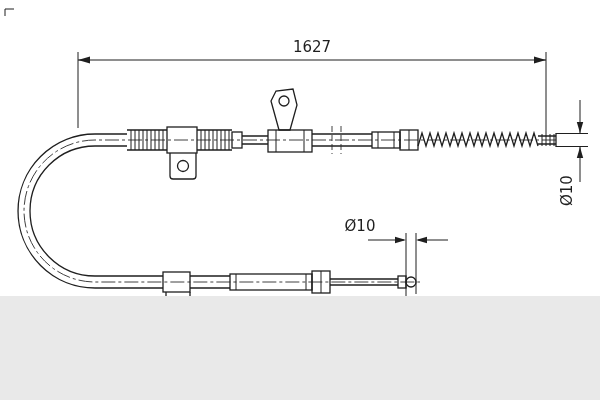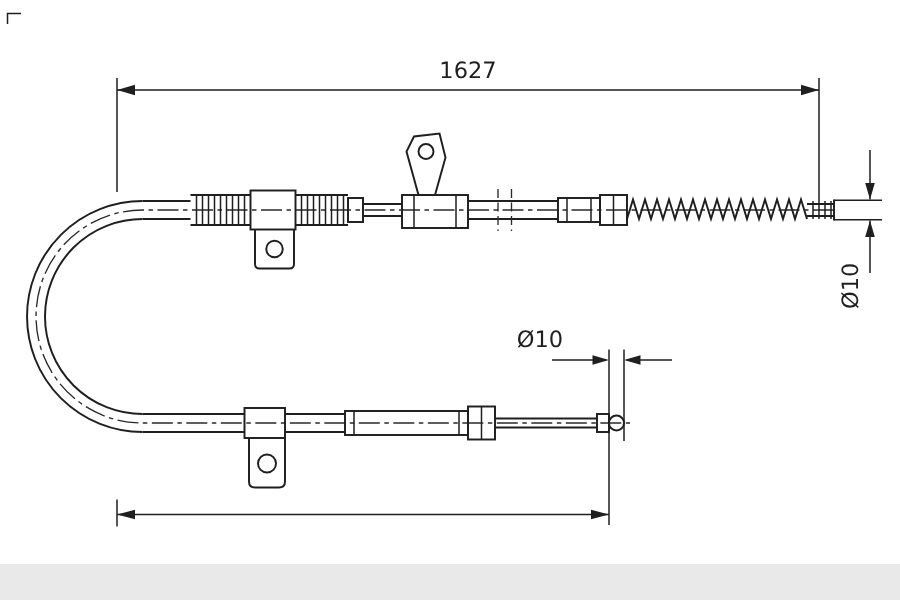--- a/index.html
+++ b/index.html
@@ -1,19 +1,19 @@
 <!DOCTYPE html>
 <html><head>
 <meta charset="utf-8">
 <style>
   html, body { margin: 0; padding: 0; background: #e9e9e9; }
   .canvas {
     position: relative;
     width: 600px;
-    height: 376px;
+    height: 296px;
     background: #ffffff;
     overflow: hidden;
     font-family: "DejaVu Sans", sans-serif;
   }
   svg { position: absolute; top: 0; left: 0; }
   .outline   { stroke: #1f1f1f; stroke-width: 1.3; fill: none; }
   .thin      { stroke: #1f1f1f; stroke-width: 1;   fill: none; }
   .centerline{ stroke: #2a2a2a; stroke-width: 0.9; fill: none; stroke-dasharray: 14 3 3 3; }
   .breakline { stroke: #2a2a2a; stroke-width: 0.9; fill: none; stroke-dasharray: 6 3; }
   .dimline   { stroke: #1f1f1f; stroke-width: 1;   fill: none; }

